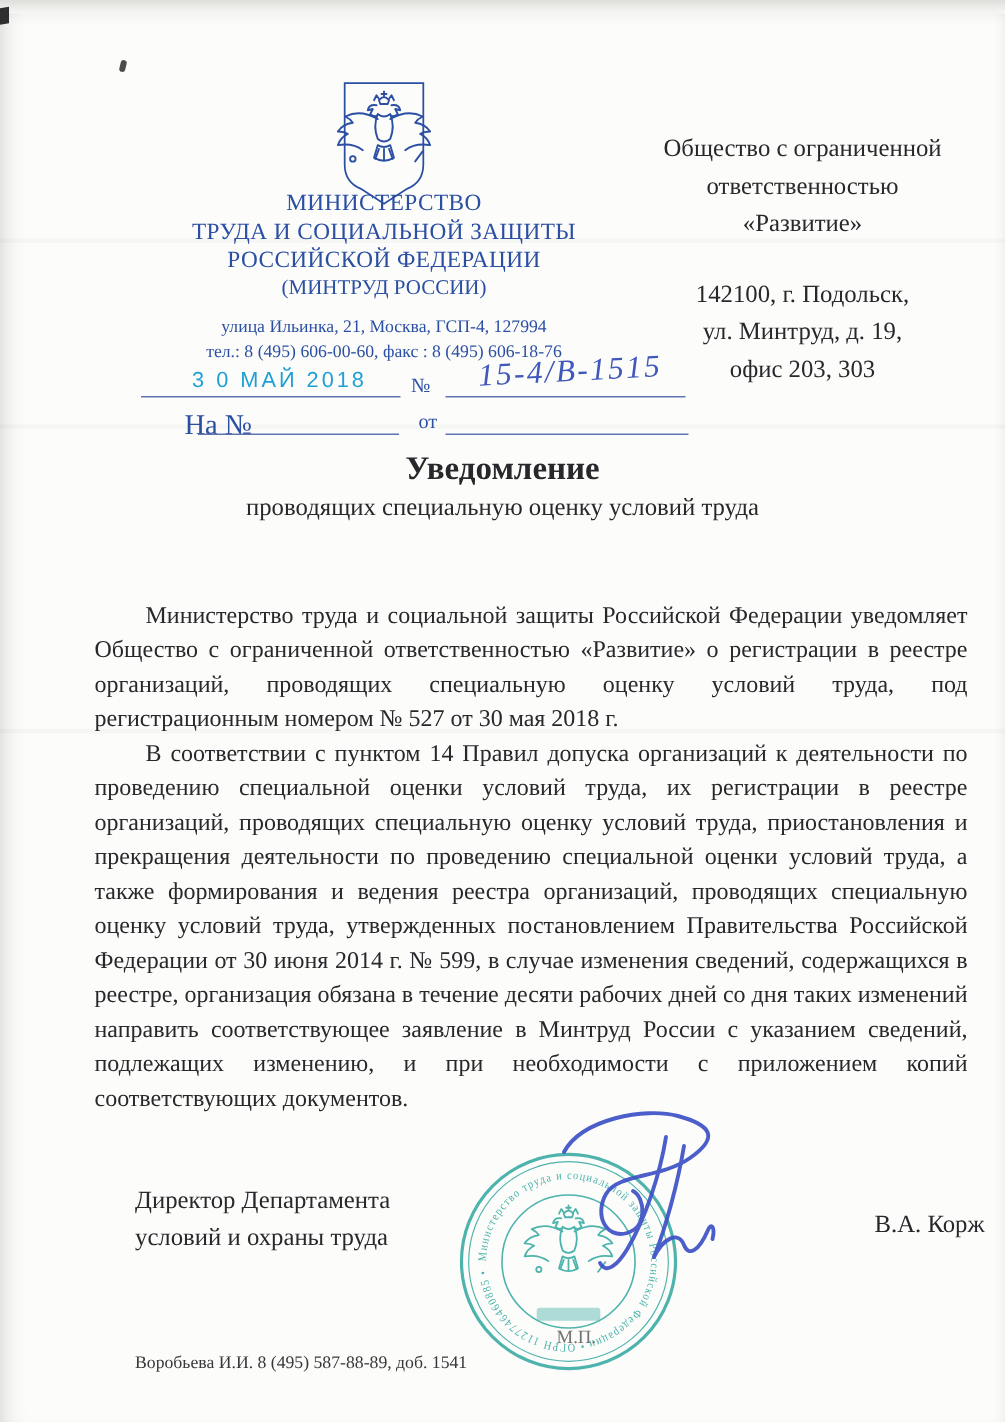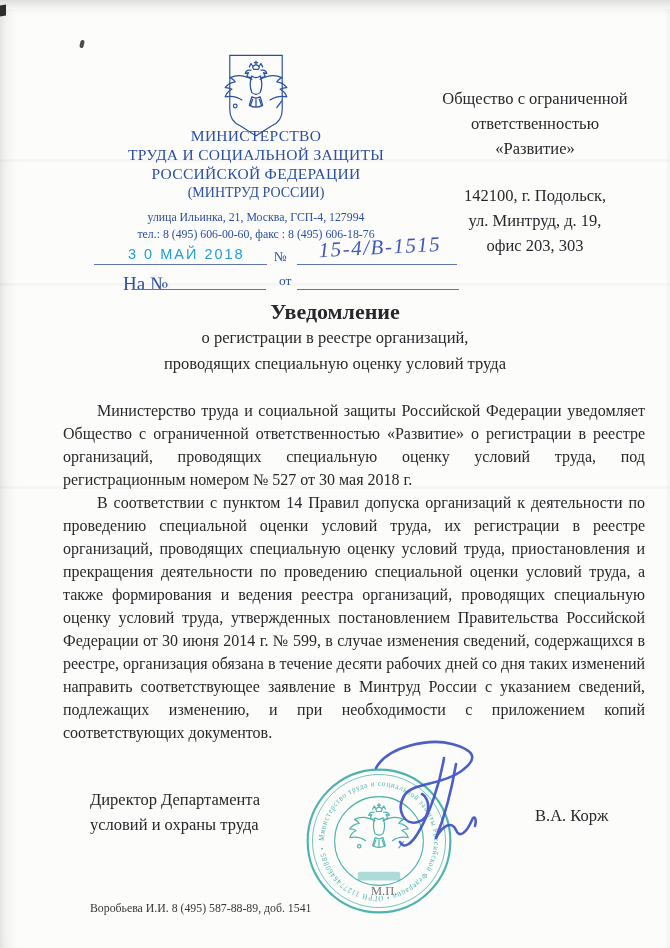--- a/index.html
+++ b/index.html
@@ -56,21 +56,21 @@
   .title-main{font-weight:bold;font-size:22px;line-height:26px;}
   .title-sub{font-size:16.5px;line-height:26px;}
 
   
   .body-text{position:absolute;left:63px;top:399px;width:582px;
     font-size:16px;line-height:23px;color:var(--body-text);text-align:justify;}
   .body-text p{margin:0;text-indent:34px;}
 
   
   .position{position:absolute;left:90px;top:787px;font-size:16.5px;line-height:25px;color:var(--body-text);}
-  .signatory{position:absolute;left:535px;top:806px;font-size:16.5px;color:var(--body-text);}
+  .signatory{position:absolute;left:583px;top:806px;font-size:16.5px;color:var(--body-text);}
   .stamp{position:absolute;left:296px;top:760px;width:166px;height:162px;opacity:.88;}
   .ink{position:absolute;left:358px;top:736px;width:156px;height:146px;}
   .mp{position:absolute;left:371px;top:884px;font-size:12.5px;color:#737373;}
 
   
   .footer{position:absolute;left:90px;top:901px;font-size:11.8px;color:#38383c;}
 </style>
 </head>
 <body>
 
@@ -134,21 +134,20 @@
     <div>ответственностью</div>
     <div>«Развитие»</div>
     <div class="gap"></div>
     <div>142100, г. Подольск,</div>
     <div>ул. Минтруд, д. 19,</div>
     <div>офис 203, 303</div>
   </div>
 
   <div class="title-block">
     <div class="title-main">Уведомление</div>
-    <div class="title-sub">о регистрации в реестре организаций,</div>
     <div class="title-sub">проводящих специальную оценку условий труда</div>
   </div>
 
   <div class="body-text">
     <p>Министерство труда и социальной защиты Российской Федерации уведомляет Общество с ограниченной ответственностью «Развитие» о регистрации  в реестре организаций, проводящих специальную оценку условий труда, под регистрационным номером № 527 от  30 мая 2018 г.</p>
     <p>В соответствии с пунктом 14 Правил допуска организаций к деятельности по проведению специальной оценки условий труда, их регистрации в реестре организаций, проводящих специальную оценку условий труда, приостановления и прекращения деятельности по проведению специальной оценки условий труда, а также формирования и ведения реестра организаций, проводящих специальную оценку условий труда, утвержденных постановлением Правительства Российской Федерации от 30 июня 2014 г. № 599, в случае изменения сведений, содержащихся в реестре, организация обязана в течение десяти рабочих дней со дня таких изменений направить соответствующее заявление в Минтруд России с указанием сведений, подлежащих изменению, и при необходимости с приложением копий соответствующих документов.</p>
   </div>
 
   <div class="position">
     <div>Директор Департамента</div>

